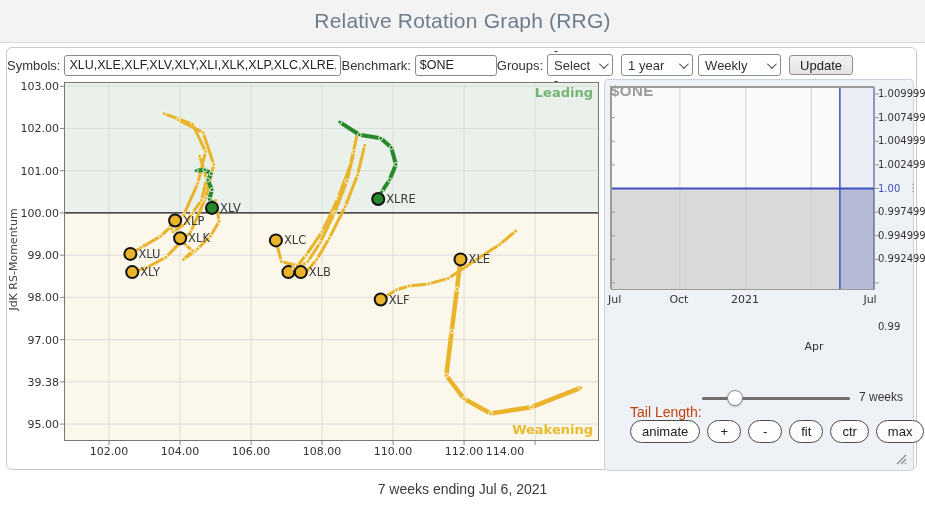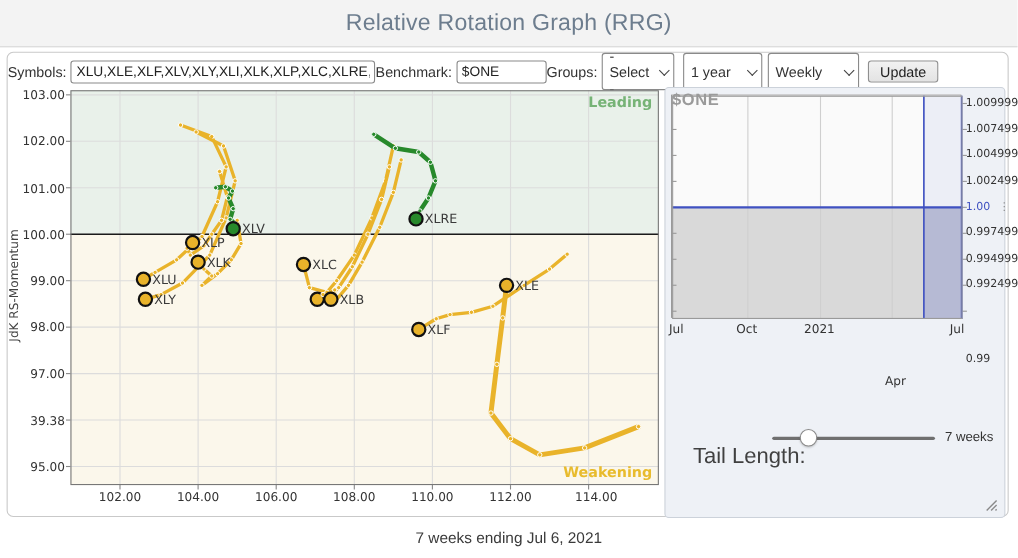--- a/index.html
+++ b/index.html
@@ -20,21 +20,21 @@
   .toolbar { position:absolute; left:0; top:5px; width:100%; height:24px;
              display:flex; align-items:center; font-size:13px; color:#333; }
   .toolbar .lbl { margin:0 4px 0 0; white-space:nowrap; }
   .ml50 { margin-left:50px; } .ml8 { margin-left:8px; } .ml18 { margin-left:18px; } .ml5 { margin-left:5px; }
   .toolbar input { height:21px; border:1px solid #8a8a8a; border-radius:3px;
                    font-size:12.5px; padding:0 4px; color:#222;
                    font-family:"Liberation Sans",sans-serif; }
   .in-symbols { width:277px; } .in-benchmark { width:82px; }
   .select { height:22px; border:1px solid #8a8a8a; border-radius:3px; background:#fff;
             display:inline-flex; align-items:center; justify-content:space-between;
-            padding:16px 6px; cursor:default; }
+            padding:4px 6px; cursor:default; }
   .sel-groups { width:66px; } .sel-period { width:72px; } .sel-interval { width:83px; }
   .chev { width:7px; height:7px; border-right:1.6px solid #444; border-bottom:1.6px solid #444;
           transform:rotate(45deg) translateY(-2px); margin-left:5px; flex:0 0 auto; }
   .btn-update { height:20px; padding:0 10px; font-size:13px; color:#222;
                 background:linear-gradient(#f2f2f2,#e3e3e3); border:1px solid #8f8f8f;
                 border-radius:3px; }
 
   
   .rrg-svg { position:absolute; left:57px; top:34px; overflow:visible; }
   .rrg-ylabel { position:absolute; left:-64px; top:205px; width:140px; text-align:center;
@@ -55,21 +55,21 @@
   .mini-title { position:absolute; left:6px; top:2px; font-size:15px; font-weight:bold;
                 color:#9a9a9a; letter-spacing:.5px; }
   .mini-ytick { position:absolute; left:273px; width:40px; font-size:10px; color:#333;
                 font-family:"DejaVu Sans",sans-serif; white-space:nowrap; }
   .mini-xtick { position:absolute; top:213px; transform:translateX(-50%); font-size:11px;
                 color:#333; font-family:"DejaVu Sans",sans-serif; }
   .mini-dots { position:absolute; left:303px; font-size:10px; color:#888; letter-spacing:-1px; }
 
   
   .slider-row { position:absolute; left:0; top:308px; width:100%; height:20px; }
-  .tail-lbl { position:absolute; left:25px; top:16px; font-size:20px; color:#404040; }
+  .tail-lbl { position:absolute; left:25px; top:16px; font-size:14px; color:#c2410c; }
   .slider-track { position:absolute; left:97px; top:9px; width:148px; height:3px;
                   background:#6f6f6f; border-radius:2px; cursor:pointer; }
   .slider-handle { position:absolute; top:-7px; width:16px; height:16px; background:#fff;
                    border:1.5px solid #8a8a8a; border-radius:50%; box-shadow:0 1px 2px rgba(0,0,0,.2);
                    cursor:grab; }
   .tail-val { position:absolute; left:254px; top:2px; font-size:12px; color:#333; }
 
   
   .btn-row { position:absolute; left:25px; top:340px; display:flex; gap:7px; }
   .pill { border:1.5px solid #4a4a4a; border-radius:12px; background:rgba(255,255,255,.85);
@@ -294,21 +294,21 @@
       <div class="rrg-ytick" style="top: 74.4588px;">102.00</div>
       <div class="rrg-ytick" style="top: 32.2235px;">103.00</div>
     </div>
   <div id="rrg-xticks">
       <div class="rrg-xtick" style="left: 102.086px;">102.00</div>
       <div class="rrg-xtick" style="left: 173.088px;">104.00</div>
       <div class="rrg-xtick" style="left: 244.09px;">106.00</div>
       <div class="rrg-xtick" style="left: 315.092px;">108.00</div>
       <div class="rrg-xtick" style="left: 386.094px;">110.00</div>
       <div class="rrg-xtick" style="left: 457.096px;">112.00</div>
-      <div class="rrg-xtick" style="left: 498px; margin-left: 37px;">114.00</div>
+      <div class="rrg-xtick" style="left: 498px;">114.00</div>
     </div>
 
   <div class="rightpanel">
     <svg id="mini-svg" class="mini" width="264" height="203" style="overflow:visible">
         <rect x="0" y="0" width="264" height="203" fill="#fafafa"></rect>
         <rect x="0" y="101.5" width="264" height="101.5" fill="#d9d9d9"></rect>
         <rect x="228.888" y="0" width="35.111999999999995" height="101.5" fill="rgba(79,97,199,0.08)"></rect>
         <rect x="228.888" y="101.5" width="35.111999999999995" height="101.5" fill="rgba(79,97,199,0.25)"></rect>
         <line x1="68.904" x2="68.904" y1="0" y2="203" stroke="#cfcfcf"></line>
         <line x1="134.904" x2="134.904" y1="0" y2="203" stroke="#cfcfcf"></line>
@@ -358,20 +358,28 @@
     <div class="mini-dots" id="mini-dots" style="top: 101.5px;">⋮</div>
 
     <div class="slider-row">
       <span class="tail-lbl">Tail Length:</span>
       <div class="slider-track">
         <div class="slider-handle" id="slider-handle" style="left: calc(22% - 8px);"></div>
       </div>
       <span class="tail-val">7 weeks</span>
     </div>
 
+    <div class="btn-row" id="btn-row">
+        <button class="pill">animate</button>
+        <button class="pill">+</button>
+        <button class="pill">-</button>
+        <button class="pill">fit</button>
+        <button class="pill">ctr</button>
+        <button class="pill">max</button>
+      </div>
 
     <svg class="resize" viewBox="0 0 13 13">
       <line x1="3" y1="12" x2="12" y2="3" stroke="#8a8a8a" stroke-width="1.3"></line>
       <line x1="7" y1="12" x2="12" y2="7" stroke="#8a8a8a" stroke-width="1.3"></line>
       <line x1="11" y1="12" x2="12" y2="11" stroke="#8a8a8a" stroke-width="1.3"></line>
     </svg>
   </div>
 </div>
 
 <div class="footer">7 weeks ending Jul 6, 2021</div>

